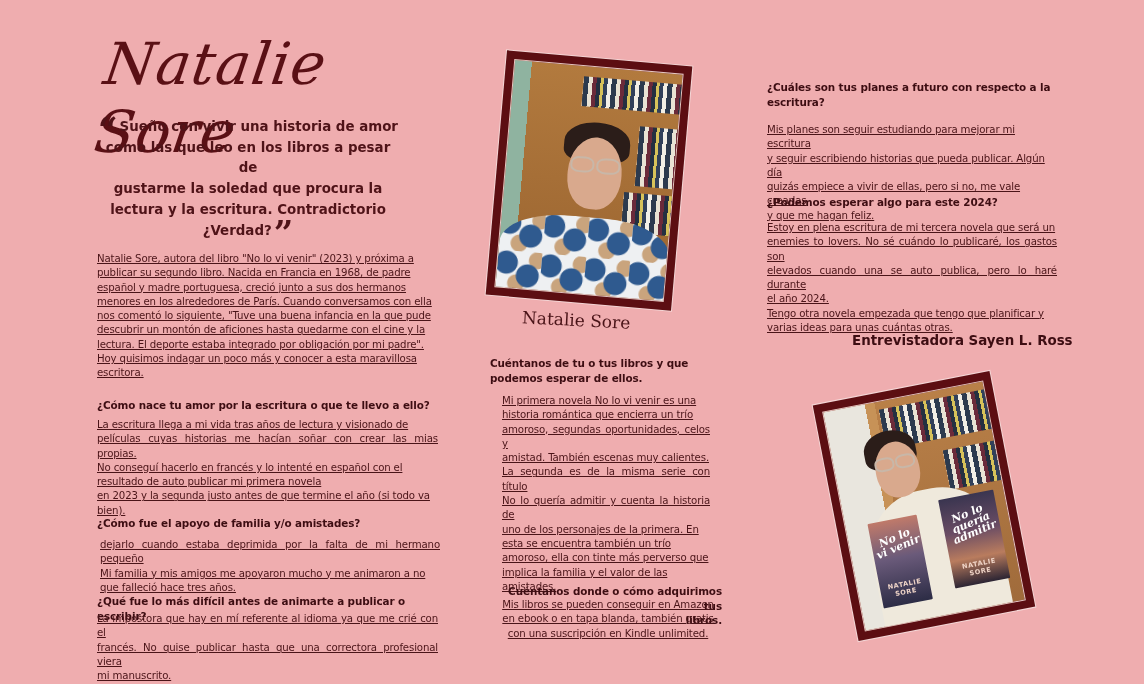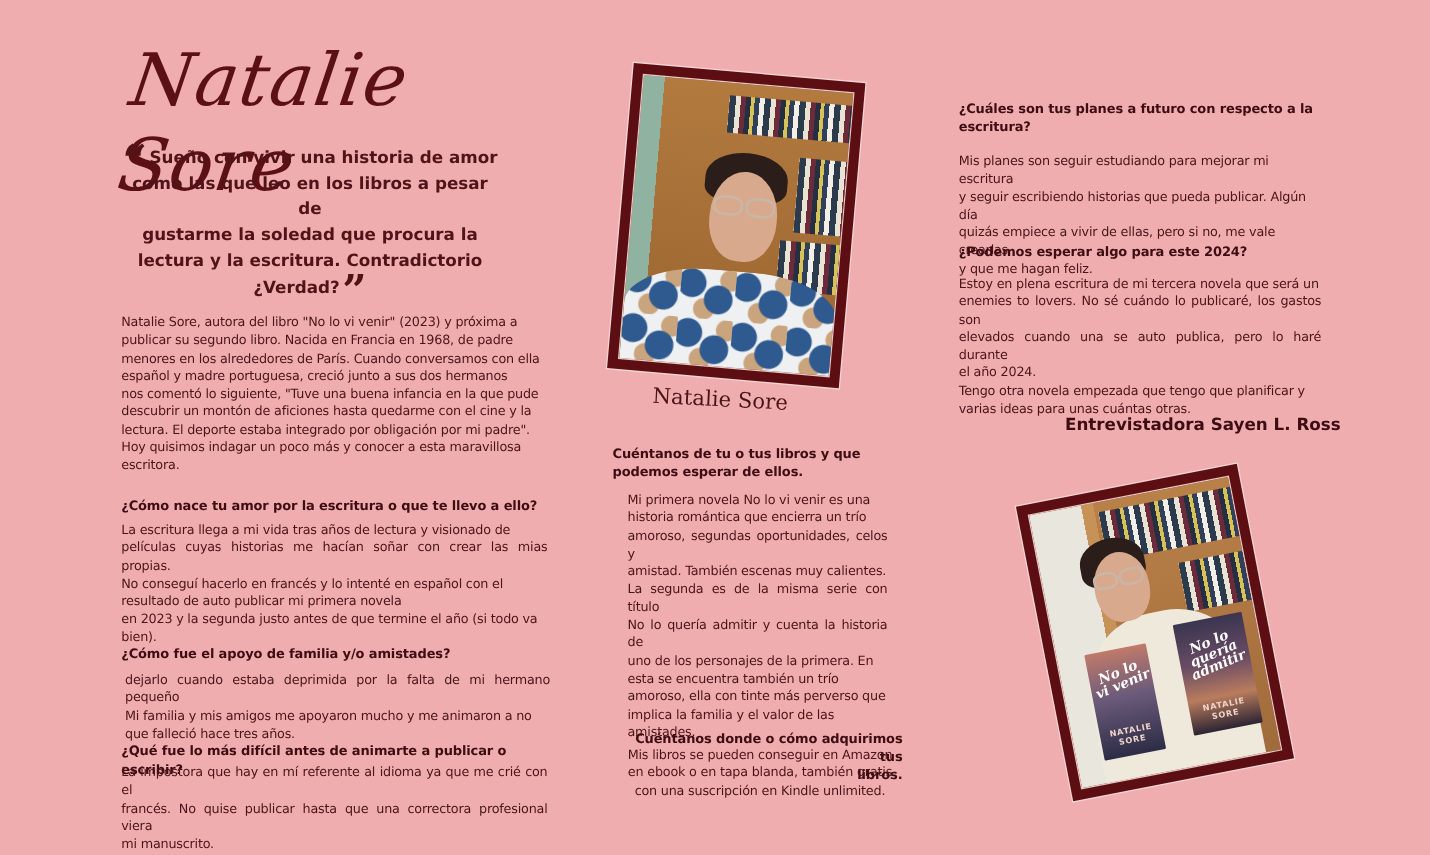--- a/index.html
+++ b/index.html
@@ -46,20 +46,21 @@
   .qmark.close { margin-left: 2px; }
 
   
   .para {
     font-family: "DejaVu Sans", sans-serif;
     font-size: 10.2px;
     line-height: 14.3px;
     color: #4a1418;
     text-align: justify;
     letter-spacing: -0.15px;
+    text-decoration: underline;
   }
   .para .line { display: block; }
   .q {
     font-family: "DejaVu Sans", sans-serif;
     font-weight: bold;
     font-size: 10.4px;
     line-height: 14.5px;
     color: #3d0d12;
     letter-spacing: -0.1px;
   }
@@ -150,22 +151,22 @@
   <span class="qmark open">“</span><span>Sueño con vivir una historia de amor</span><br>
   <span>como las que leo en los libros a pesar de</span><br>
   <span>gustarme la soledad que procura la</span><br>
   <span>lectura y la escritura. Contradictorio</span><br>
   <span>¿Verdad?</span><span class="qmark close">”</span>
 </div>
 
 <div class="abs para" style="left:97px; top:252px; width:341px;">
   <span class="line">Natalie Sore, autora del libro "No lo vi venir" (2023) y próxima a</span>
   <span class="line">publicar su segundo libro. Nacida en Francia en 1968, de padre</span>
+  <span class="line">español y madre portuguesa, creció junto a sus dos hermanos</span>
   <span class="line">menores en los alrededores de París. Cuando conversamos con ella</span>
-  <span class="line">español y madre portuguesa, creció junto a sus dos hermanos</span>
   <span class="line">nos comentó lo siguiente, "Tuve una buena infancia en la que pude</span>
   <span class="line">descubrir un montón de aficiones hasta quedarme con el cine y la</span>
   <span class="line">lectura. El deporte estaba integrado por obligación por mi padre".</span>
   <span class="line">Hoy quisimos indagar un poco más y conocer a esta maravillosa</span>
   <span class="line">escritora.</span>
 </div>
 
 <div class="abs q" style="left:97px; top:398px; width:345px;">¿Cómo nace tu amor por la escritura o que te llevo a ello?</div>
 <div class="abs para" style="left:97px; top:418px; width:341px;">
   <span class="line">La escritura llega a mi vida tras años de lectura y visionado de</span>

